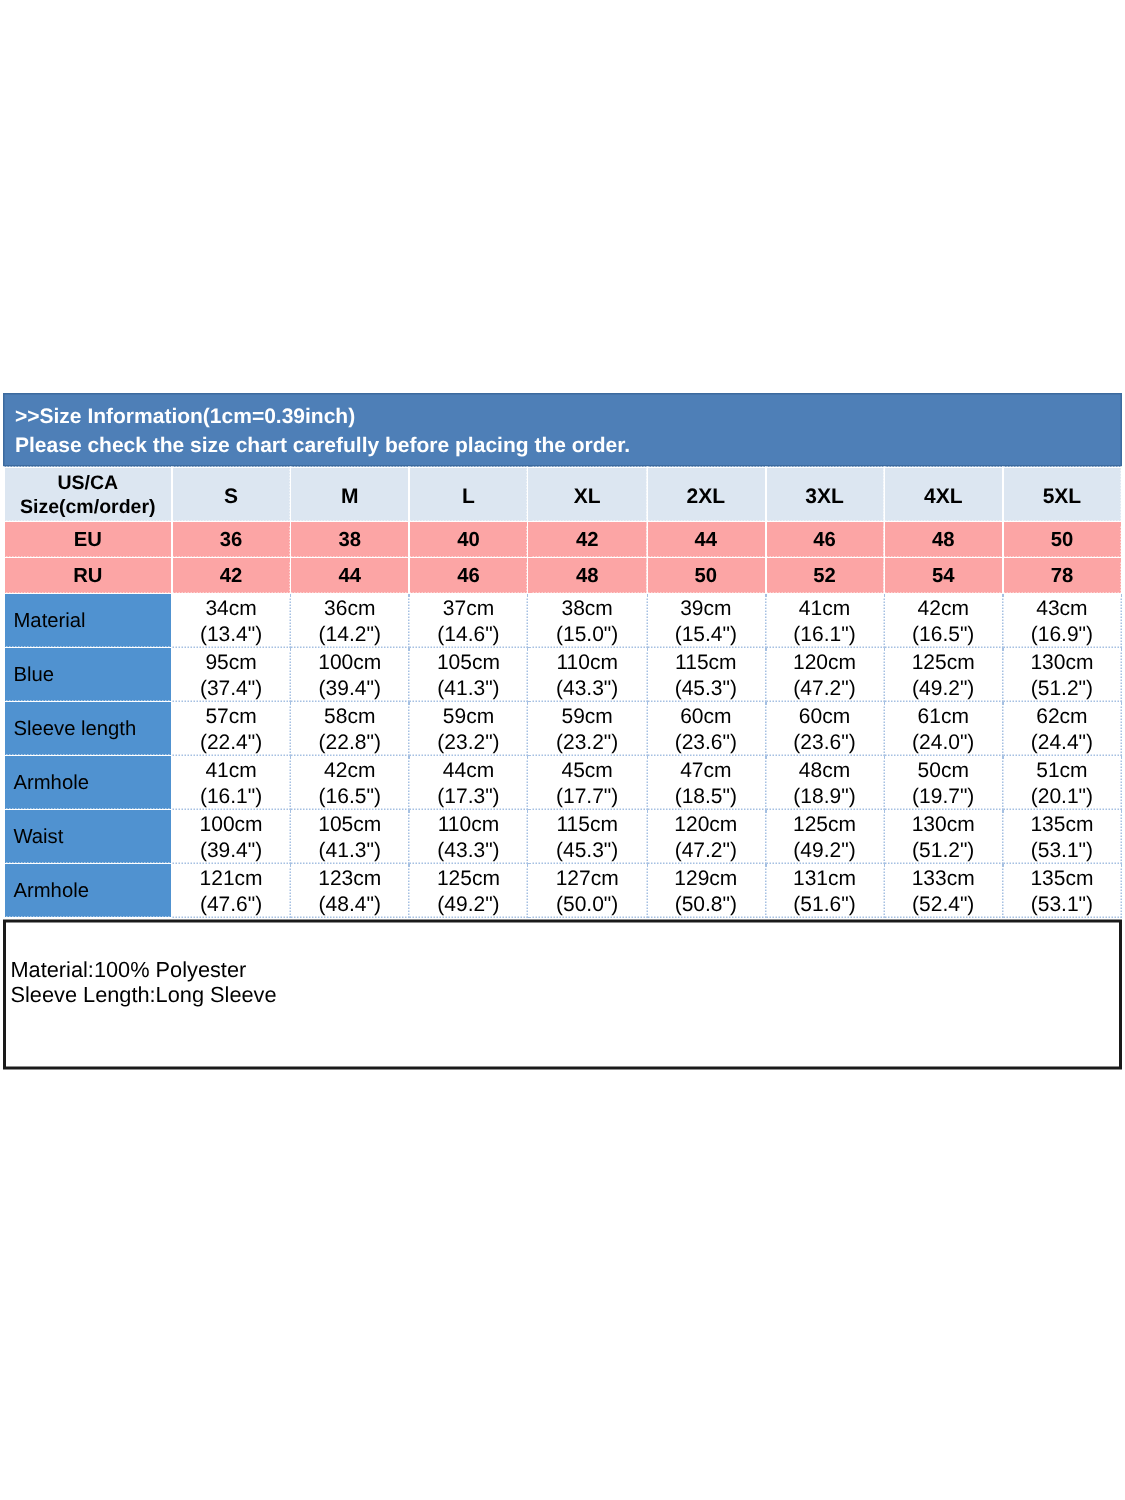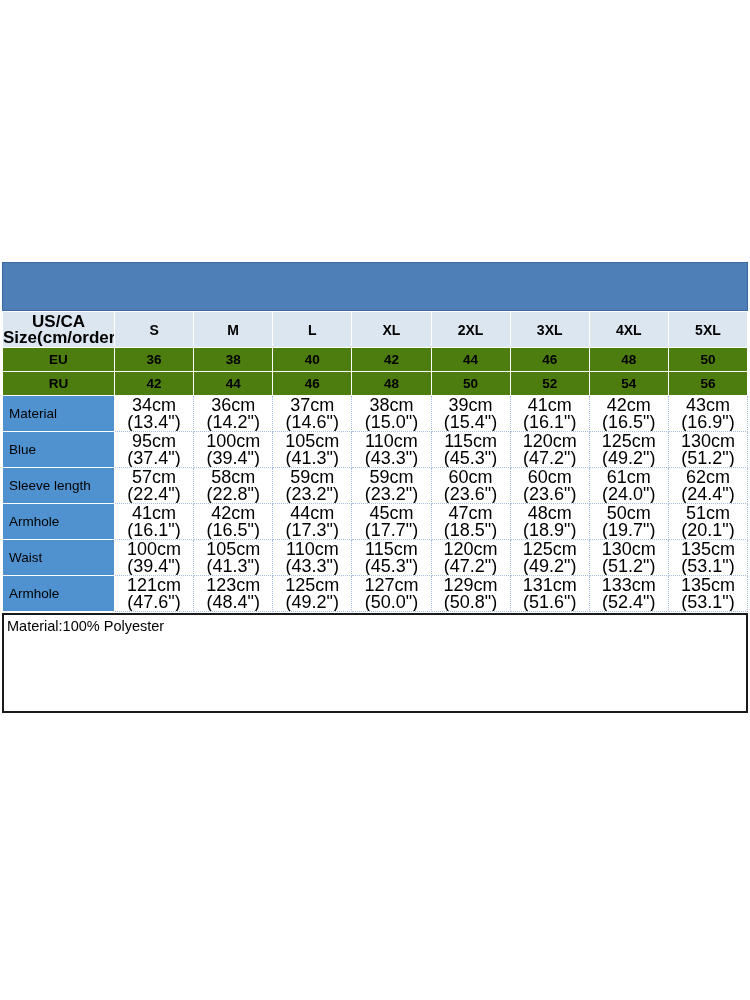--- a/index.html
+++ b/index.html
@@ -38,62 +38,64 @@
     vertical-align: middle;
     overflow: hidden;
   }
   thead th {
     background: #DCE6F1;
     border: 1px dotted #ffffff;
     font-size: 14px;
     font-weight: bold;
     height: 36px;
   }
-  thead th.corner { font-size: 17px; line-height: 16px; }
+  thead th.corner { font-size: 13px; line-height: 16px; }
   tr.size-row td {
-    background: #4d7c0f;
+    background: #fca5a5;
     border: 1px dotted #ffffff;
     font-size: 13.5px;
     font-weight: bold;
     height: 24px;
   }
   tr.meas-row { height: 36px; }
   tr.meas-row td.row-label {
     background: #5092D0;
     border: 1px dotted #ffffff;
     text-align: left;
     padding-left: 6px;
     font-size: 13.5px;
     font-weight: normal;
   }
   tr.meas-row td.meas-cell {
     background: #ffffff;
     border: 1px dotted #A5C0E2;
-    font-size: 18px;
+    font-size: 14px;
     line-height: 17px;
     font-weight: normal;
     text-align: center;
   }
   
   .info-box {
     border: 2px solid #1a1a1a;
     background: #ffffff;
     margin-top: 1px;
-    padding: 3px 4px 8px 3px;
+    padding: 24px 4px 8px 3px;
     font-size: 14.5px;
     line-height: 17.2px;
     min-height: 100px;
   }
 </style>
 </head>
 <body>
 
 <div class="content">
 
   <div class="header-bar">
+    <div>&gt;&gt;Size Information(1cm=0.39inch)</div>
+    <div>Please check the size chart carefully before placing the order.</div>
   </div>
 
   <table class="size-chart">
     <colgroup>
       <col class="c0">
         <col>
         <col>
         <col>
         <col>
         <col>
@@ -131,21 +133,21 @@
         </tr>
         <tr class="size-row">
           <td>RU</td>
           <td>42</td>
           <td>44</td>
           <td>46</td>
           <td>48</td>
           <td>50</td>
           <td>52</td>
           <td>54</td>
-          <td>56</td>
+          <td>78</td>
         </tr>
         <tr class="meas-row">
           <td class="row-label">Material</td>
           <td class="meas-cell">
             <div>34cm</div>
             <div>(13.4")</div>
           </td>
           <td class="meas-cell">
             <div>36cm</div>
             <div>(14.2")</div>
@@ -348,15 +350,16 @@
           <td class="meas-cell">
             <div>135cm</div>
             <div>(53.1")</div>
           </td>
         </tr>
       </tbody>
   </table>
 
   <div class="info-box">
     <div>Material:100% Polyester</div>
+    <div>Sleeve Length:Long Sleeve</div>
   </div>
 
 </div>
 
 </body></html>

